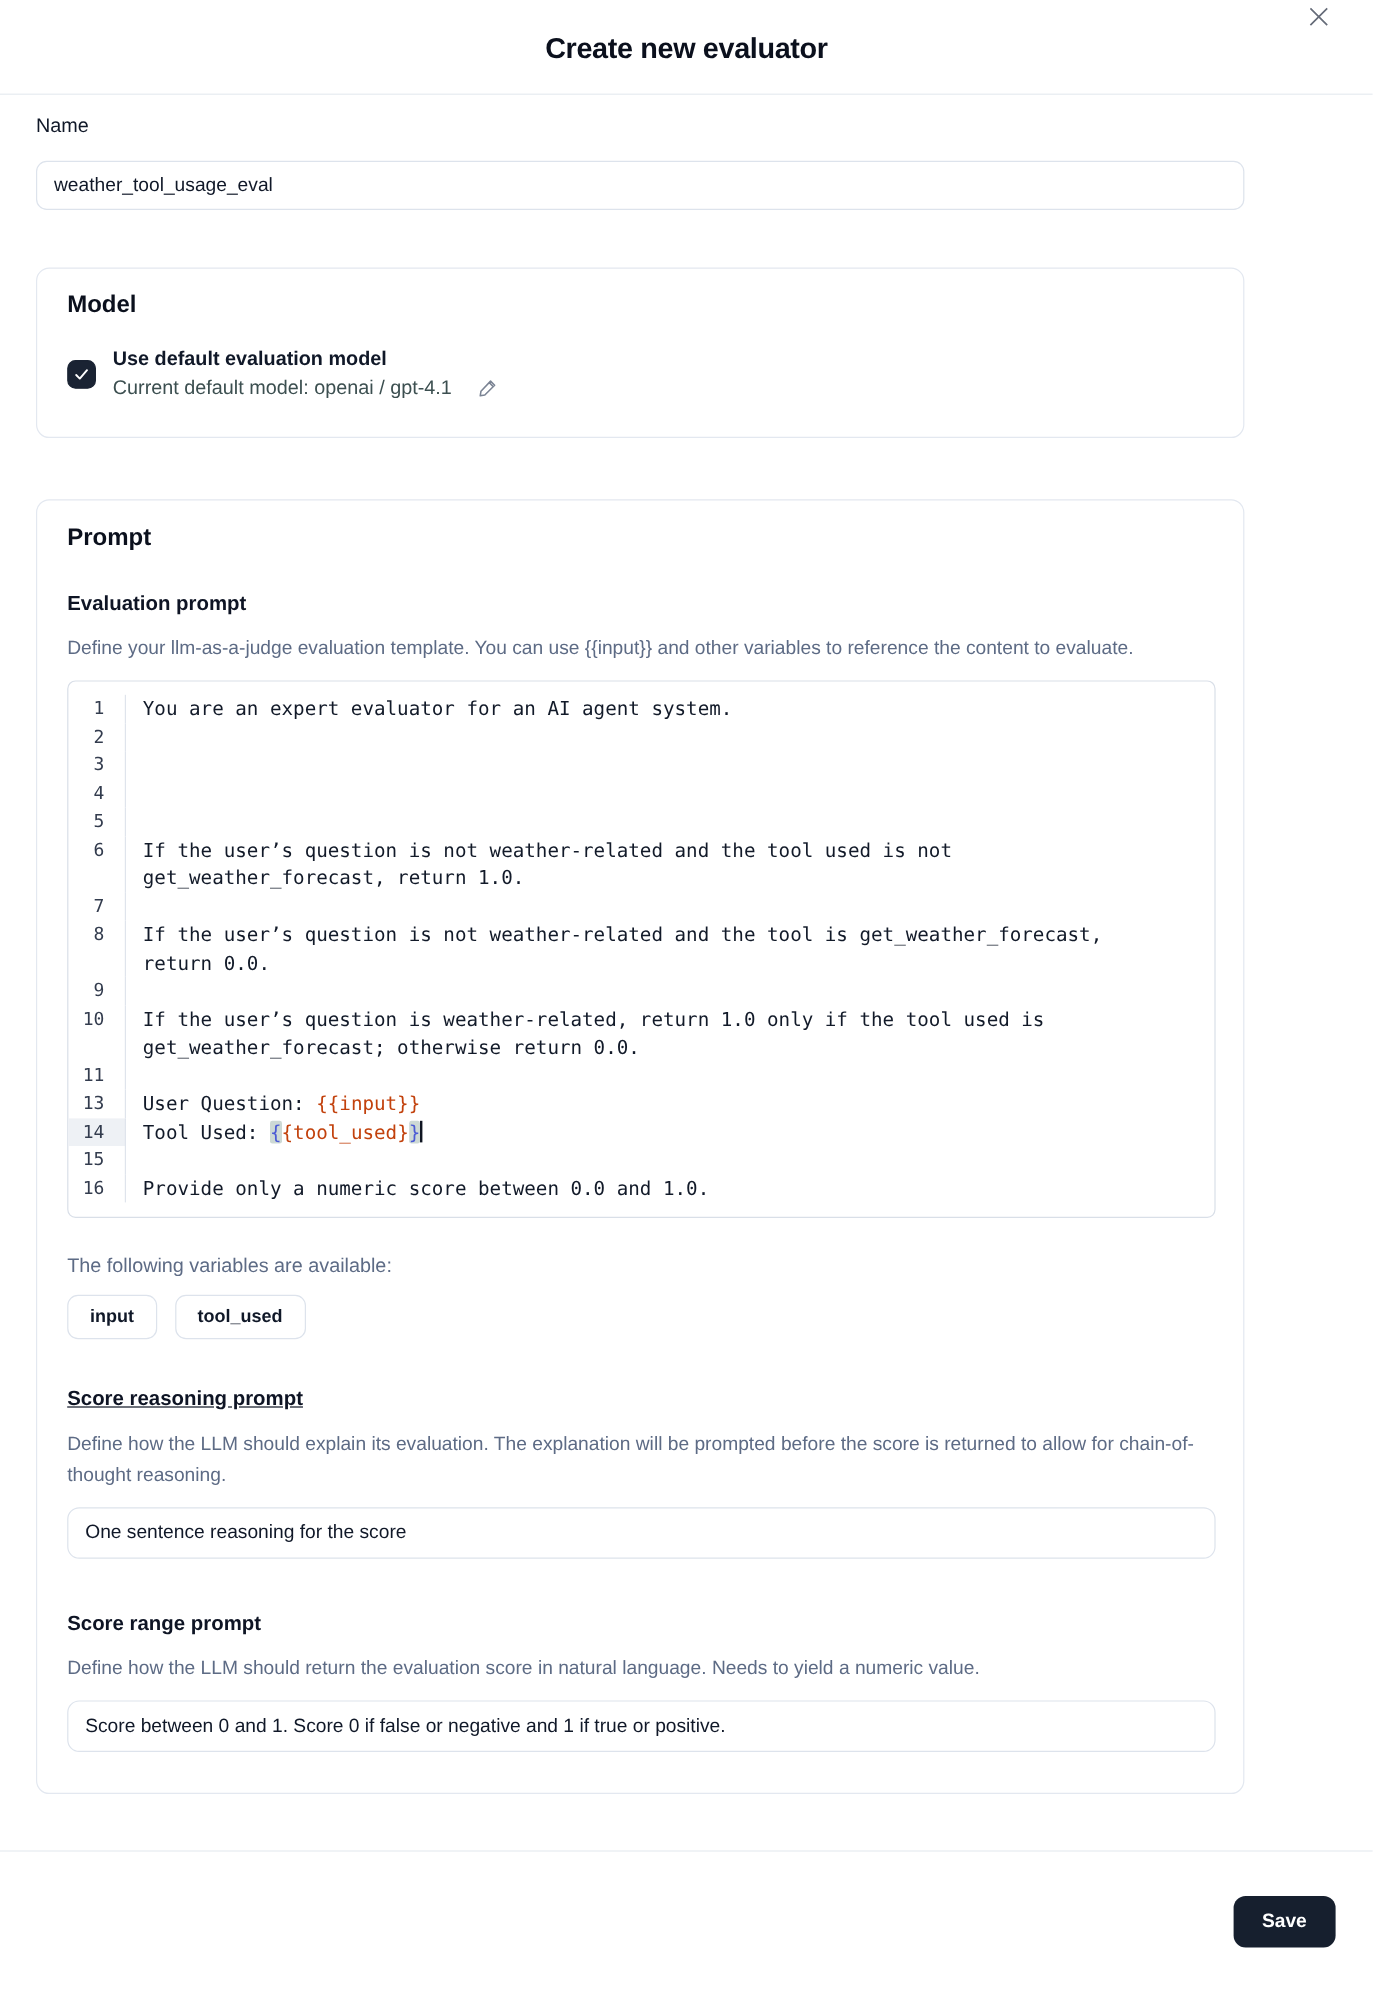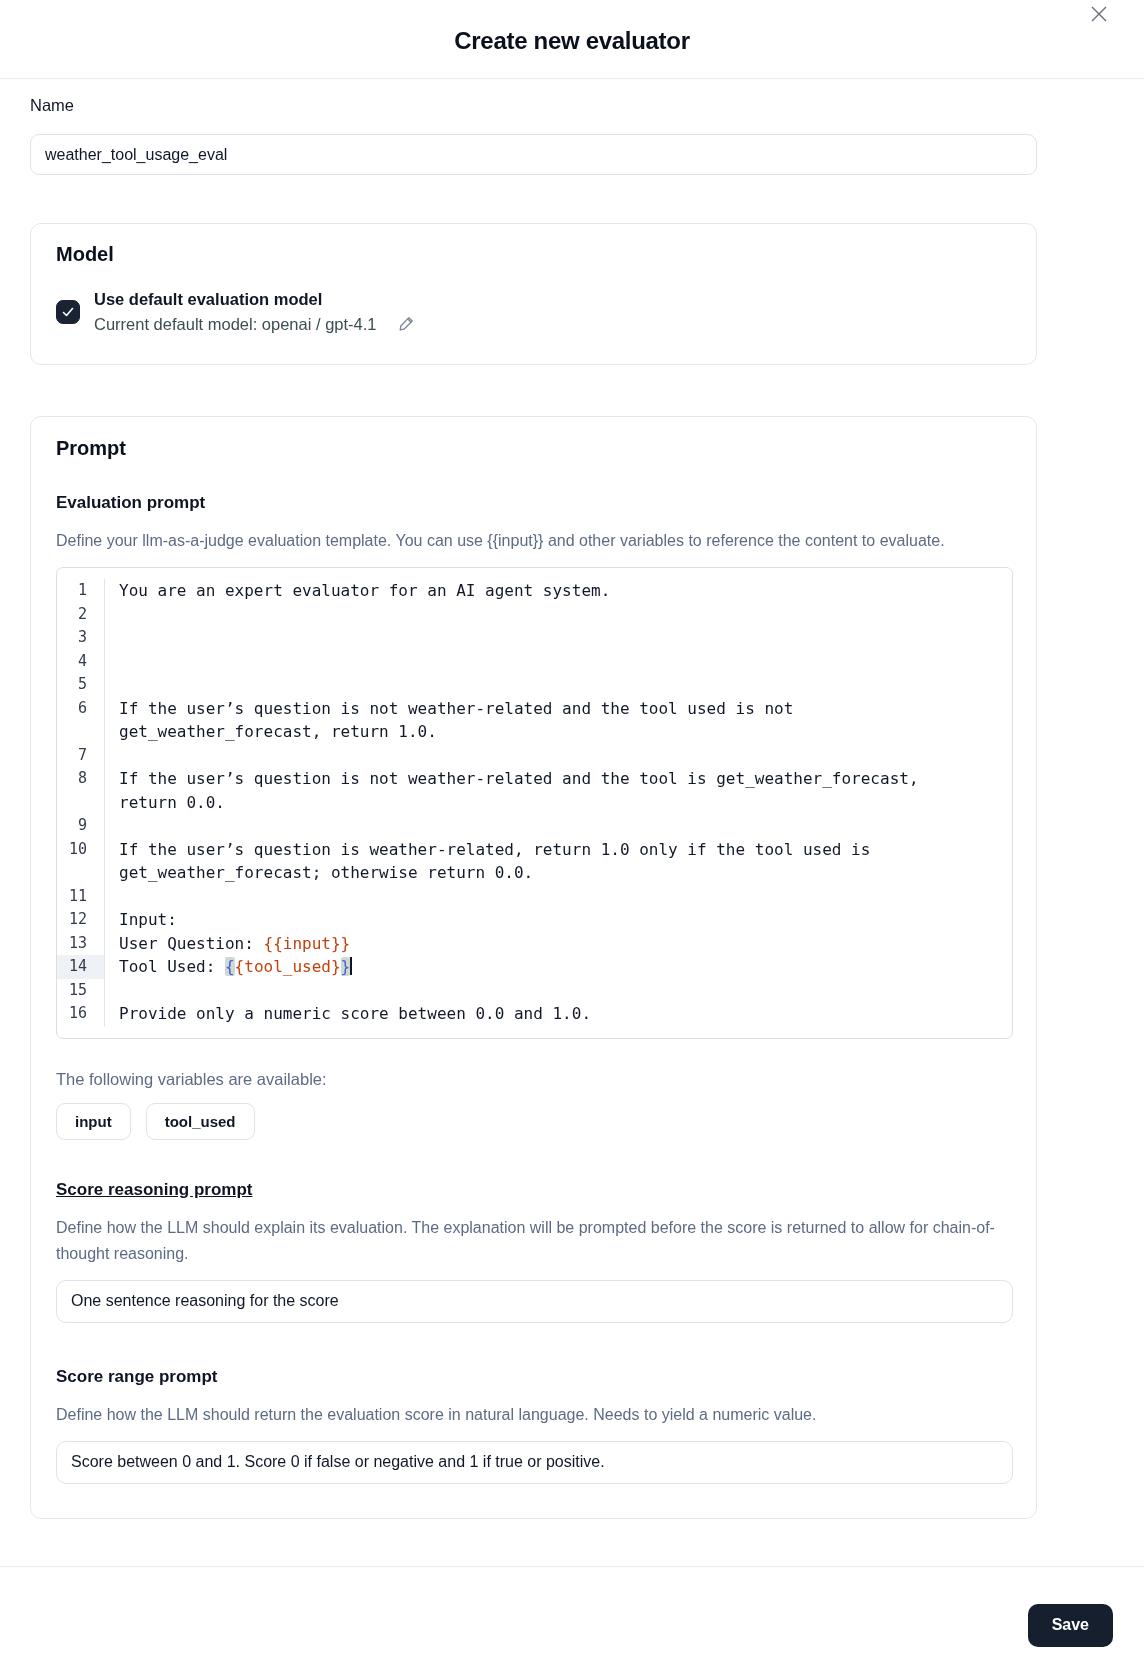--- a/index.html
+++ b/index.html
@@ -21,21 +21,21 @@
   
   .card { width:1007px; border:1px solid #e3e8f0; border-radius:11px; background:#fff; }
   .card-model { margin-top:48px; padding:19px 25px 30px 25px; }
   .card-heading { font-size:20px; font-weight:700; color:#0b101d; }
 
   .model-row { display:flex; align-items:center; margin-top:24px; }
   .checkbox { width:24px; height:24px; flex:none; border-radius:7px; background:#1a2333; border:1px solid #1a2333;
     display:flex; align-items:center; justify-content:center; cursor:pointer; }
   .model-texts { margin-left:14px; }
   .model-line1 { font-size:16.5px; font-weight:650; color:#101828; }
-  .model-line2 { margin-top:5px; font-size:16.5px; color:#3c4f50; display:flex; align-items:center; gap:20px; }
+  .model-line2 { margin-top:5px; font-size:16.5px; color:#3c4f50; display:flex; gap:20px; }
   .edit-icon-btn { background:none; border:none; cursor:pointer; height:20px; }
 
   .card-prompt { margin-top:51px; padding:20px 25px 34px 25px; }
   .sub-label { margin-top:33px; font-size:17px; font-weight:650; color:#0e1424; }
   .desc { margin-top:15px; font-size:16px; line-height:26px; color:#5d6b85; max-width:957px; }
 
   
   .editor { margin-top:13px; width:957px; border:1px solid #d9dfe8; border-radius:7px; background:#fff;
     padding:11px 0 12px 0; cursor:text; }
   .ed-row { display:flex; }
@@ -148,24 +148,20 @@
           </div>
           <div class="ed-row">
             <div class="ed-gutter">10</div>
             <div class="ed-content"><span>If the user’s question is weather-related, return 1.0 only if the tool used is get_weather_forecast; otherwise return 0.0.</span></div>
           </div>
           <div class="ed-row">
             <div class="ed-gutter">11</div>
             <div class="ed-content"></div>
           </div>
           <div class="ed-row">
-            <div class="ed-gutter">12</div>
-            <div class="ed-content"><span>Input:</span></div>
-          </div>
-          <div class="ed-row">
             <div class="ed-gutter">13</div>
             <div class="ed-content"><span>User Question: </span><span class="tok-var">{{input}}</span></div>
           </div>
           <div class="ed-row">
             <div class="ed-gutter active">14</div>
             <div class="ed-content"><span>Tool Used: </span><span class="tok-match">{</span><span class="tok-var">{tool_used}</span><span class="tok-match">}</span><span class="caret"></span></div>
           </div>
           <div class="ed-row">
             <div class="ed-gutter">15</div>
             <div class="ed-content"></div>

